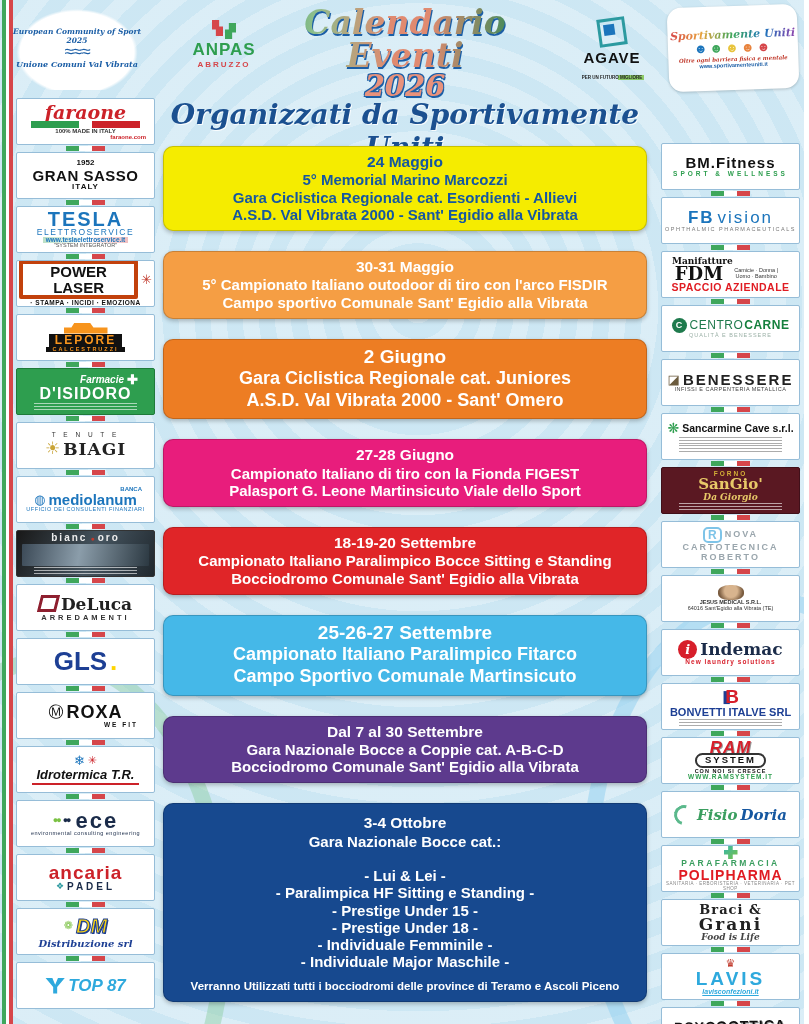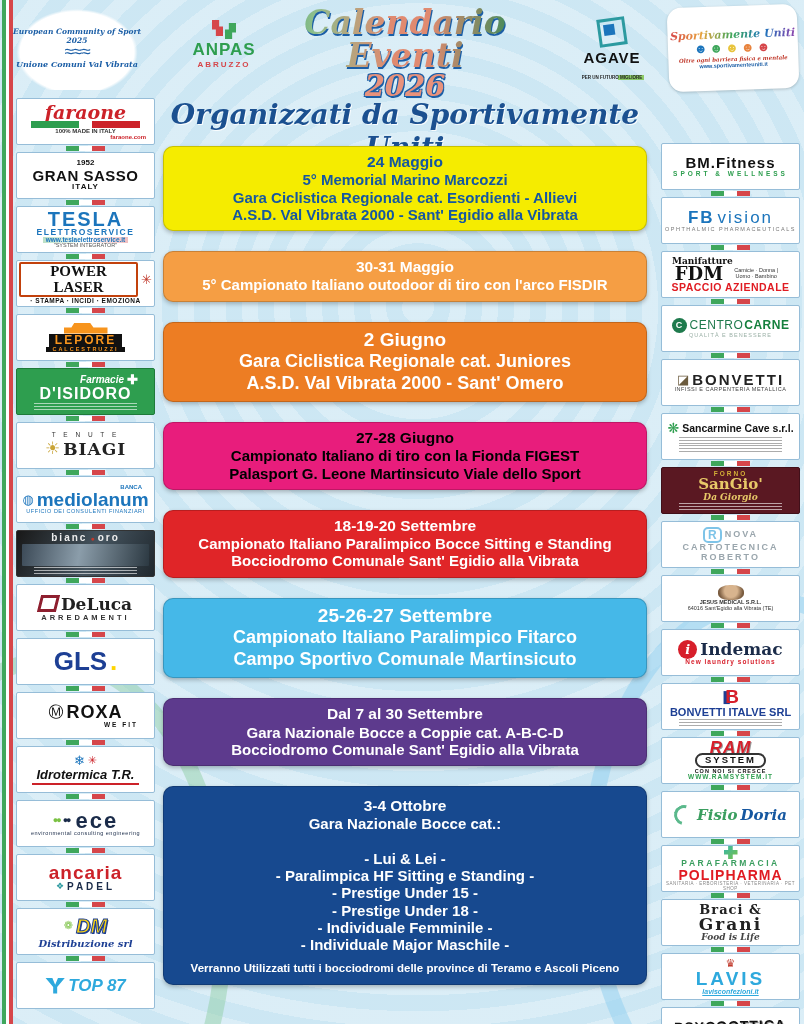--- a/index.html
+++ b/index.html
@@ -82,39 +82,39 @@
 
   
   .far-main{color:#cc2229;font:italic 800 19px "DejaVu Serif",serif;line-height:.95;}
   .far-bars{width:82%;height:7px;background:linear-gradient(90deg,#2e9e4f 0 44%,#fff 44% 56%,#cc2229 56%);}
   .far-sub{font-size:6px;font-weight:700;color:#333;}
   .far-url{font-size:6px;font-weight:700;color:#cc2229;align-self:flex-end;margin-right:6px;}
   .gs-top{font-weight:700;font-size:8px;color:#111;}
   .gs-main{font-weight:800;font-size:15px;color:#111;letter-spacing:.5px;}
   .gs-sub{font-weight:700;font-size:8px;color:#111;letter-spacing:1px;}
   .tes-main{color:#1c75bc;font-weight:800;font-size:20px;letter-spacing:2px;line-height:.9;}
-  .tes-sub{color:#1c75bc;font-weight:700;font-size:8.5px;letter-spacing:1.5px;}
+  .tes-sub{color:#1c75bc;font-weight:400;font-size:8.5px;letter-spacing:1.5px;}
   .tes-url{color:#1c75bc;font-weight:700;font-size:6.5px;background:linear-gradient(90deg,rgba(63,167,92,.35),rgba(255,255,255,.35),rgba(214,70,74,.35));padding:0 3px;}
   .tes-tag{font-size:5.5px;color:#555;}
-  .pl-main{font-weight:800;font-size:15px;color:#111;border:2px solid #c2410c;border-radius:2px;padding:0 3px;font-family:Liberation Serif, serif;}
+  .pl-main{font-weight:800;font-size:15px;color:#111;border:4px solid #c2410c;border-radius:2px;padding:0 3px;}
   .pl-star{color:#c0392b;font-size:13px;}
   .pl-sub{font-weight:700;font-size:6.5px;color:#111;letter-spacing:.5px;margin-top:1px;}
   .lep-truck{width:44px;height:11px;background:#f7941d;clip-path:polygon(0 45%,18% 45%,25% 0,60% 0,68% 45%,100% 45%,100% 100%,0 100%);}
   .lep-main{background:#111;color:#f7941d;font-weight:800;font-size:12px;letter-spacing:2px;padding:0 6px;line-height:1.1;}
   .lep-sub{background:#111;color:#f7941d;font-weight:700;font-size:5.5px;letter-spacing:2px;padding:0 6px;}
   .dis-box{background:#2e9e4f;border-color:#1f7a3a;}
   .dis-top{color:#fff;font:italic 700 10px "Liberation Sans",sans-serif;padding-left:47px;}
   .dis-cross{color:#fff;font-weight:800;font-size:13px;}
   .dis-main{color:#fff;font-weight:800;font-size:16px;letter-spacing:1px;line-height:1;}
   .biagi-top{font-size:6.5px;color:#333;letter-spacing:3px;}
   .biagi-sun{color:#c9a437;font-size:17px;}
   .biagi-main{font:700 17px "DejaVu Serif",serif;color:#222;letter-spacing:1px;}
   .med-top{color:#1c75bc;font-weight:700;font-size:6px;align-self:flex-end;margin-right:10px;}
   .med-mark{color:#1c75bc;font-size:13px;}
-  .med-main{color:#1c75bc;font-weight:800;font-size:19px;line-height:1;}
+  .med-main{color:#1c75bc;font-weight:800;font-size:15px;line-height:1;}
   .med-sub{color:#1c75bc;font-size:5.5px;letter-spacing:.5px;}
   .bian-box{background:linear-gradient(115deg,#181818,#45545f 55%,#20282e);border-color:#333;}
   .bian-t{color:#eee;font-weight:700;font-size:10px;letter-spacing:2px;}
   .bian-dot{color:#c0392b;font-size:7px;}
   .bian-photo{width:96%;height:22px;background:linear-gradient(100deg,#3c4a57 0%,#8b9daa 45%,#2c3942 100%);border-radius:1px;}
   .del-mark{width:13px;height:11px;border:3px solid #8e1f2f;transform:skewX(-14deg);}
   .del-main{font:600 17px "DejaVu Serif",serif;color:#222;}
   .del-sub{font-weight:700;font-size:7.5px;letter-spacing:3px;color:#333;}
   .gls-main{color:#1d3f94;font-weight:800;font-size:26px;}
   .gls-dot{color:#ffd500;font-weight:800;font-size:26px;}
@@ -435,27 +435,28 @@
   <div id="events" class="events">
       <div class="event" style="background: rgb(245, 236, 0); color: rgb(21, 87, 160);">
         <div class="ev-date">24 Maggio</div>
         <div class="ev-line">5° Memorial Marino Marcozzi</div>
         <div class="ev-line">Gara Ciclistica Regionale cat. Esordienti - Allievi</div>
         <div class="ev-line">A.S.D. Val Vibrata 2000 - Sant' Egidio alla Vibrata</div>
       </div>
       <div class="event" style="background: rgb(245, 158, 68); color: rgb(255, 255, 255);">
         <div class="ev-date">30-31 Maggio</div>
         <div class="ev-line">5° Campionato Italiano outodoor di tiro con l'arco FISDIR</div>
+        <div class="ev-line">Campo sportivo Comunale Sant' Egidio alla Vibrata</div>
       </div>
       <div class="event big" style="background: rgb(237, 125, 35); color: rgb(255, 255, 255);">
         <div class="ev-date">2 Giugno</div>
         <div class="ev-line">Gara Ciclistica Regionale cat. Juniores</div>
         <div class="ev-line">A.S.D. Val Vibrata 2000 - Sant' Omero</div>
       </div>
-      <div class="event" style="background: rgb(232, 29, 124); color: #000000;">
+      <div class="event" style="background: rgb(232, 29, 124); color: #ffffff;">
         <div class="ev-date">27-28 Giugno</div>
         <div class="ev-line">Campionato Italiano di tiro con la Fionda FIGEST</div>
         <div class="ev-line">Palasport G. Leone Martinsicuto Viale dello Sport</div>
       </div>
       <div class="event" style="background: rgb(224, 37, 40); color: rgb(255, 255, 255);">
         <div class="ev-date">18-19-20 Settembre</div>
         <div class="ev-line">Campionato Italiano Paralimpico Bocce Sitting e Standing</div>
         <div class="ev-line">Bocciodromo Comunale Sant' Egidio alla Vibrata</div>
       </div>
       <div class="event big" style="background: rgb(69, 184, 232); color: rgb(255, 255, 255);">
@@ -525,21 +526,21 @@
         <div class="cc-sub">QUALITÀ E BENESSERE</div>
       </div>
       <div class="sep">
         <span class="sg"></span>
         <span class="sw"></span>
         <span class="sr"></span>
       </div>
       <div class="sbox">
         <div class="row">
           <span class="suc-mark">◪</span>
-          <span class="suc-main">BONVETTI</span>
+          <span class="suc-main">BENESSERE</span>
         </div>
         <div class="suc-sub">INFISSI E CARPENTERIA METALLICA</div>
       </div>
       <div class="sep">
         <span class="sg"></span>
         <span class="sw"></span>
         <span class="sr"></span>
       </div>
       <div class="sbox">
         <div class="row">

